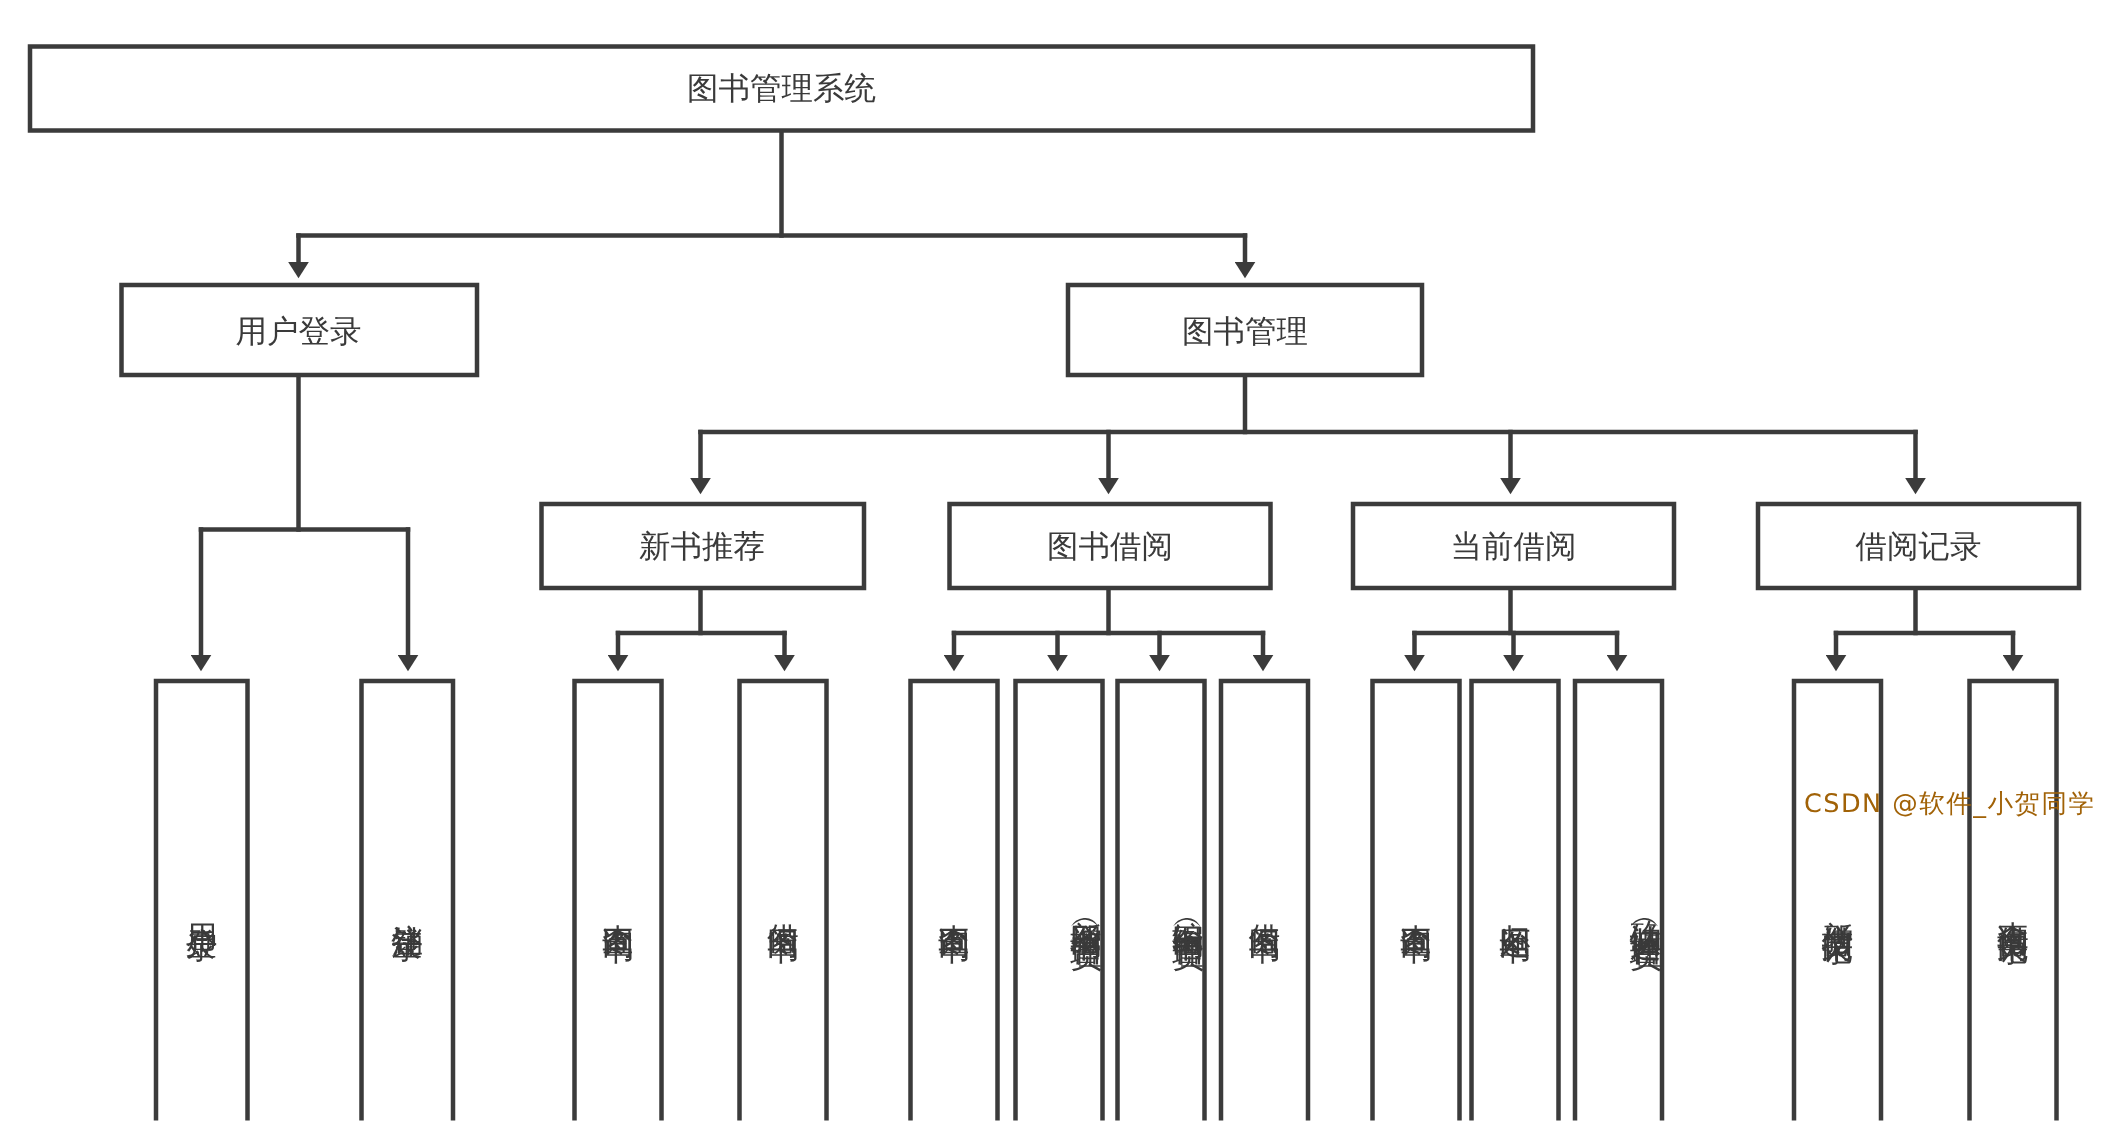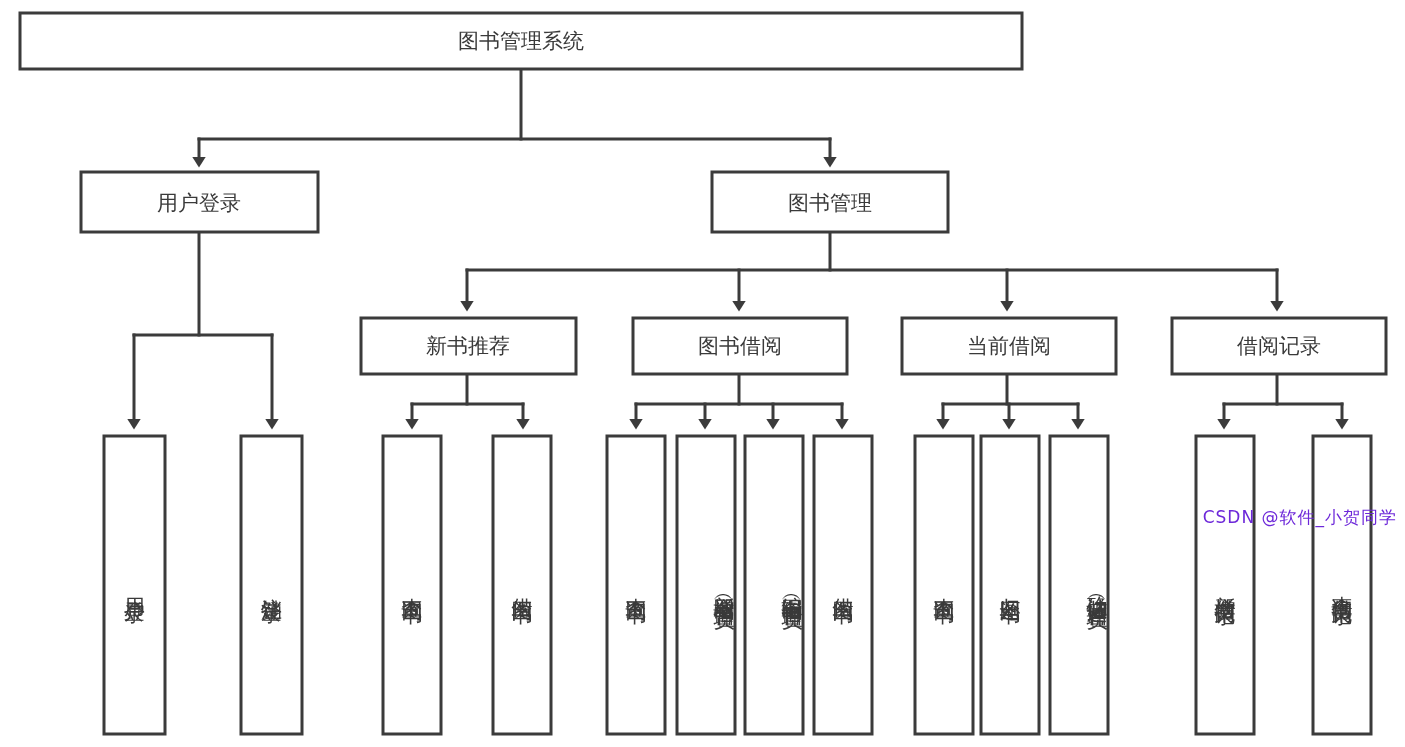--- a/index.html
+++ b/index.html
@@ -1,20 +1,20 @@
 <!DOCTYPE html>
 <html><head>
 <meta charset="utf-8">
 <style>
   html,body{margin:0;padding:0;background:#ffffff;}
   body{
     font-family:"DejaVu Sans","Liberation Sans",sans-serif;
     width:1405px;height:747px;overflow:hidden;
   }
-  #stage{position:relative;width:1405px;height:535px;background:#fff;}
+  #stage{position:relative;width:1405px;height:535px;background:#fff;margin-top:18px;}
   svg#diagram{position:absolute;left:0;top:0;width:1405px;height:747px;display:block;}
   .node-rect{fill:#ffffff;stroke:#3b3b3b;stroke-width:3;}
   .edge{stroke:#3b3b3b;stroke-width:3;fill:none;stroke-linecap:square;}
   .arrow-head{fill:#3b3b3b;stroke:none;}
   .node-label{
     font-family:"DejaVu Sans","Liberation Sans",sans-serif;
     fill:#3a3a3a;font-size:21px;
   }
   
   .vlabel{
@@ -31,21 +31,21 @@
     justify-content:center;
     white-space:nowrap;
     pointer-events:none;
   }
   .vlabel.centered{align-items:center;}
   .watermark{
     position:absolute;
     right:8px;bottom:6px;
     font-family:"DejaVu Sans","Liberation Sans",sans-serif;
     font-size:17px;
-    color:#6d28d9;
+    color:#a16207;
     letter-spacing:1px;
     white-space:nowrap;
   }
 </style>
 </head>
 <body>
 
 <div id="stage">
 
   <svg id="diagram" viewBox="0 0 1405 747">

